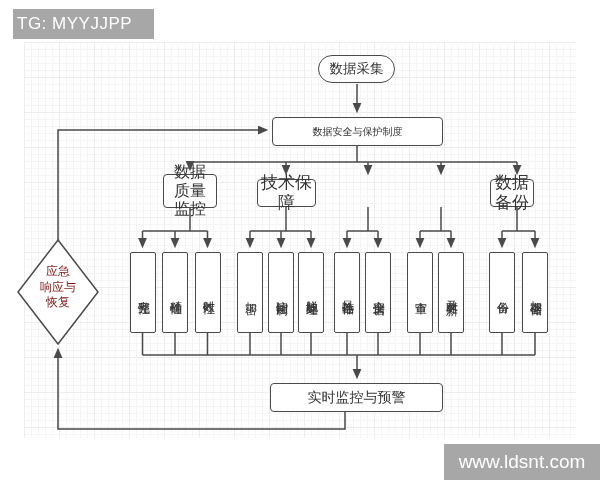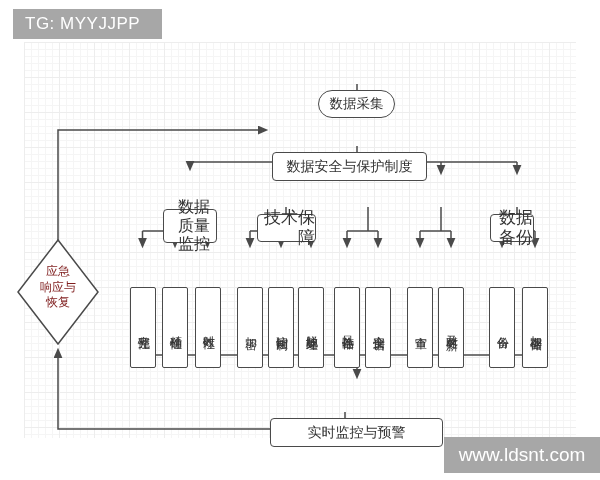--- a/index.html
+++ b/index.html
@@ -14,44 +14,43 @@
       linear-gradient(to bottom,#e7e7e7 1px,transparent 1px),
       linear-gradient(to right,#f2f2f2 1px,transparent 1px),
       linear-gradient(to bottom,#f2f2f2 1px,transparent 1px);
     background-size:35px 35px,35px 35px,7px 7px,7px 7px;
     opacity:.75;
   }
   svg.connectors{position:absolute;left:0;top:0;}
   .node{
     position:absolute;box-sizing:border-box;background:#ffffff;
     border:1.5px solid #4a4a4a;color:#333;display:flex;
-    align-items:center;justify-content:center;text-align:right;
+    align-items:center;justify-content:center;text-align:center;
     line-height:1.15;
-    margin-top:35px;
   }
   .stadium{border-radius:14px;font-size:13.5px;}
   .rect{border-radius:4px;}
   .cat{font-size:17px;}
   .cat-wrap{font-size:16px;word-break:break-all;padding:1px 6px;}
   .vbox{
     writing-mode:vertical-rl;text-orientation:upright;
     font-size:12px;letter-spacing:1px;border-radius:2px;
   }
   .monitor{border-radius:4px;font-size:14px;}
   .diamond-label{
     position:absolute;left:28px;top:264px;width:60px;text-align:center;
     font-size:12px;color:#7f1d1d;line-height:1.3;
   }
   .diamond-label span{display:block;}
   .badge{
     position:absolute;background:#a7a7a7;color:#ffffff;
     display:flex;align-items:center;
   }
-  .badge-tl{left:13px;top:9px;width:137px;height:30px;font-size:17px;padding-left:12px;letter-spacing:.5px;}
-  .badge-br{right:0;bottom:7px;width:156px;height:36px;font-size:19px;justify-content:center;}
+  .badge-tl{left:13px;top:9px;width:137px;height:30px;font-size:17px;padding-left:4px;letter-spacing:.5px;}
+  .badge-br{right:0;bottom:0;width:156px;height:36px;font-size:19px;justify-content:center;}
 </style>
 </head>
 <body>
 
 <div class="canvas">
 
   <div class="grid"></div>
 
   <svg class="connectors" width="600" height="480" viewBox="0 0 600 480">
     <defs>
@@ -116,21 +115,21 @@
       <path d="M345 412 L345 429 L58 429 L58 350" marker-end="url(#arr)"></path>
 
       <path d="M58 240 L58 130 L266 130" marker-end="url(#arr)"></path>
 
       <polygon points="58,240 98,292 58,344 18,292" fill="#ffffff"></polygon>
     </g>
   </svg>
 
   <div class="node stadium" style="left:318px;top:55px;width:77px;height:28px;">数据采集</div>
 
-  <div class="node rect" style="left:272px;top:117px;width:155px;height:29px;font-size:14px;">数据安全与保护制度</div>
+  <div class="node rect" style="left:272px;top:117px;width:171px;height:29px;font-size:10px;">数据安全与保护制度</div>
 
   <div class="node rect cat-wrap" style="left:163px;top:174px;width:54px;height:34px;">数据质量监控</div>
   <div class="node rect cat" style="left:257px;top:179px;width:59px;height:28px;">技术保障</div>
   <div class="node rect cat" style="left:490px;top:179px;width:44px;height:28px;">数据备份</div>
 
   <div class="node vbox" style="left:130px;top:252px;width:26px;height:81px;">完整性</div>
   <div class="node vbox" style="left:162px;top:252px;width:26px;height:81px;">精确性</div>
   <div class="node vbox" style="left:195px;top:252px;width:26px;height:81px;">时效性</div>
   <div class="node vbox" style="left:237px;top:252px;width:26px;height:81px;">加密</div>
   <div class="node vbox" style="left:268px;top:252px;width:26px;height:81px;">访问控制</div>

